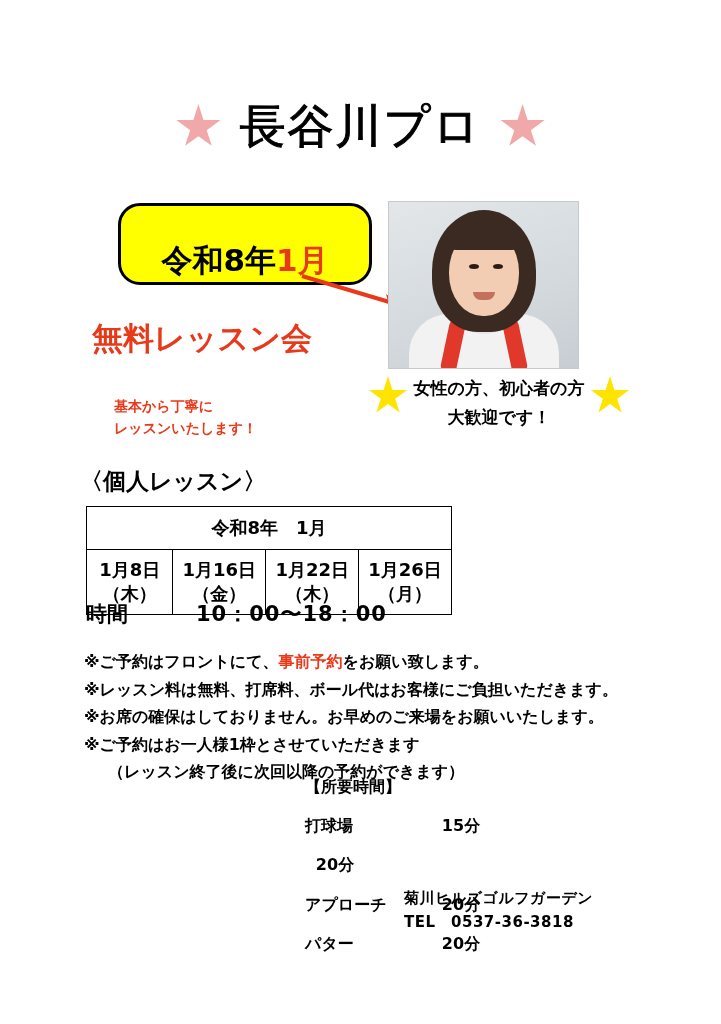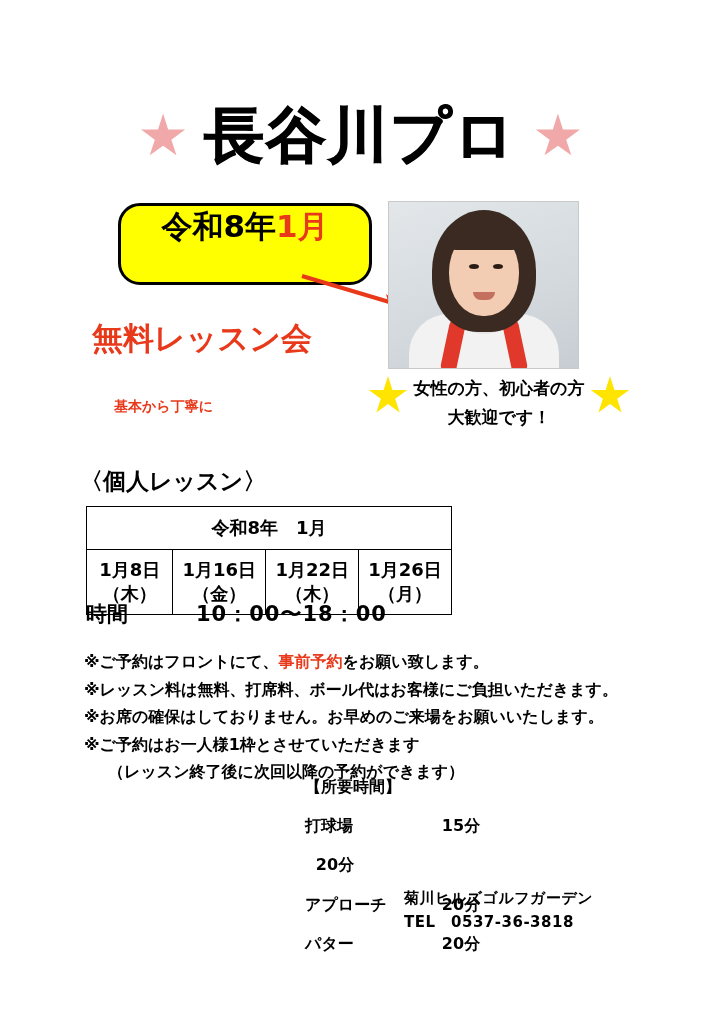--- a/index.html
+++ b/index.html
@@ -27,40 +27,40 @@
     justify-content: center;
     gap: 18px;
   }
   .star-pink {
     width: 46px;
     height: 46px;
     background: #f0a8a8;
     clip-path: polygon(50% 0%, 61% 35%, 98% 35%, 68% 57%, 79% 91%, 50% 70%, 21% 91%, 32% 57%, 2% 35%, 39% 35%);
   }
   .main-title {
-    font-size: 60px;
-    font-weight: bold;
+    font-size: 46px;
+    font-weight: normal;
     letter-spacing: 2px;
     font-family: "DejaVu Sans", sans-serif;
     white-space: nowrap;
     -webkit-text-stroke: 1px #000;
   }
 
   
   .bubble {
     position: absolute;
     left: 118px;
     top: 203px;
     width: 248px;
     height: 76px;
     background: #ffff00;
     border: 3px solid #000;
     border-radius: 22px;
     display: flex;
-    align-items: flex-start;
+    align-items: flex-end;
     justify-content: center;
   }
   .bubble-text {
     font-size: 31px;
     font-weight: bold;
     color: #000;
     font-family: "DejaVu Sans", sans-serif;
   }
   .bubble-text .accent {
     color: #e8391a;
@@ -347,20 +347,21 @@
   <div class="photo-bangs"></div>
   <div class="photo-eye left"></div>
   <div class="photo-eye right"></div>
   <div class="photo-mouth"></div>
 </div>
 
 <div class="free-lesson">無料レッスン会</div>
 
 <div class="sub-note">
   <div>基本から丁寧に</div>
+  <div>レッスンいたします！</div>
 </div>
 
 <div class="welcome">
   <div class="star-yellow left"></div>
   <div class="star-yellow right"></div>
   <div class="welcome-text">
     <div>女性の方、初心者の方</div>
     <div>大歓迎です！</div>
   </div>
 </div>

